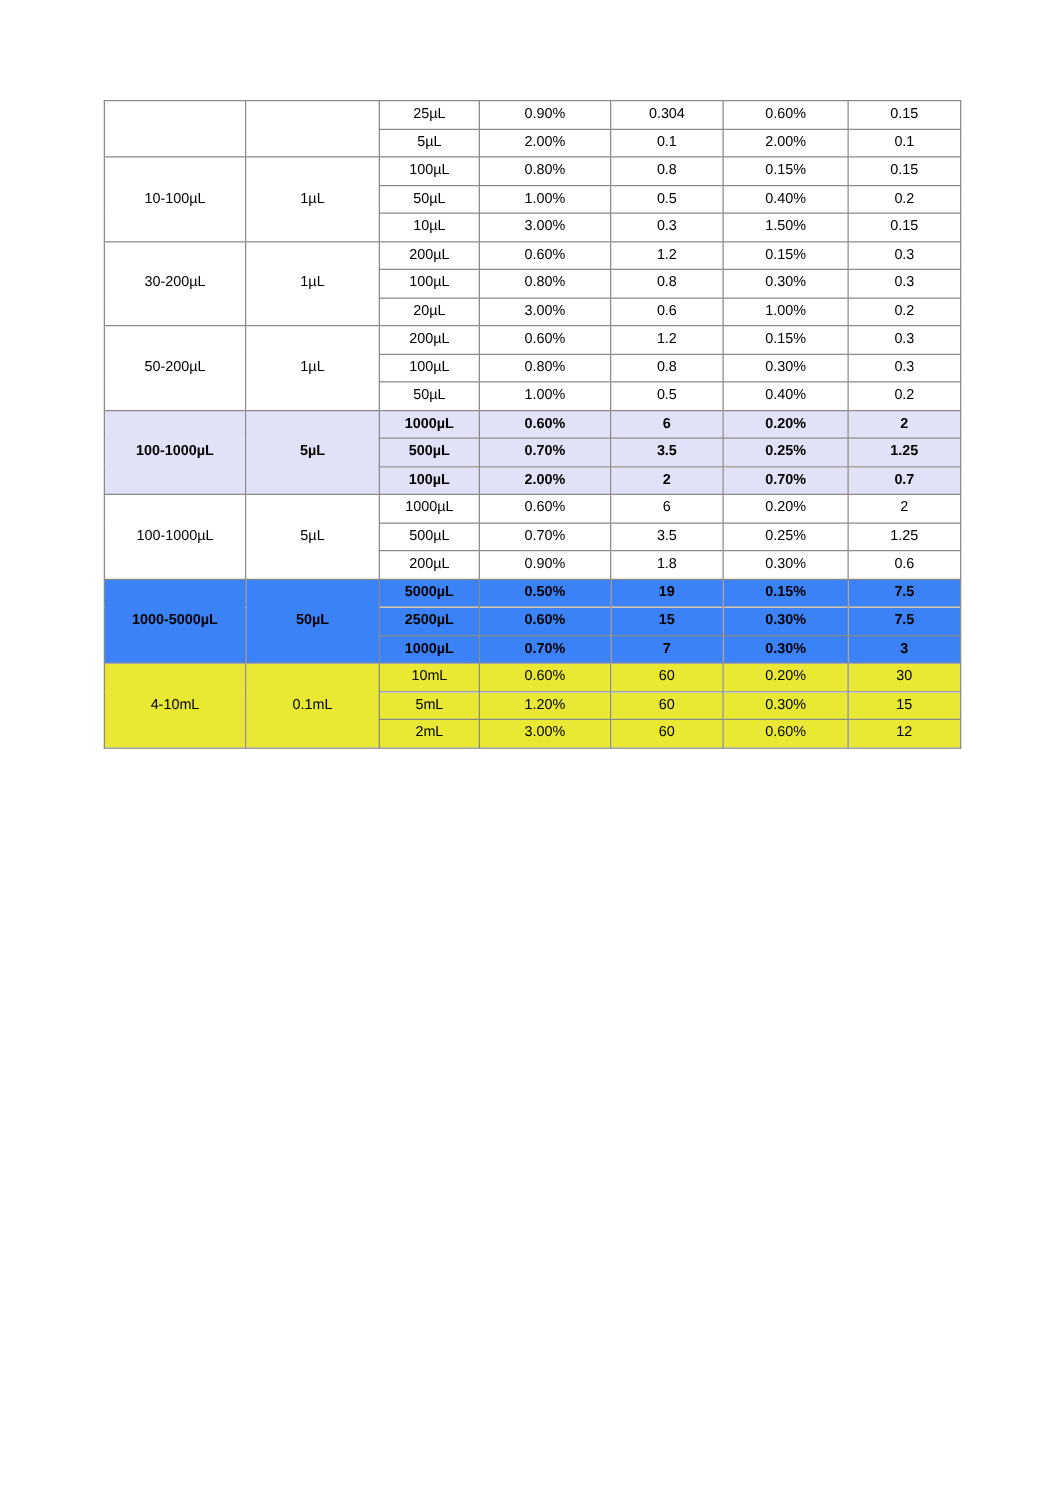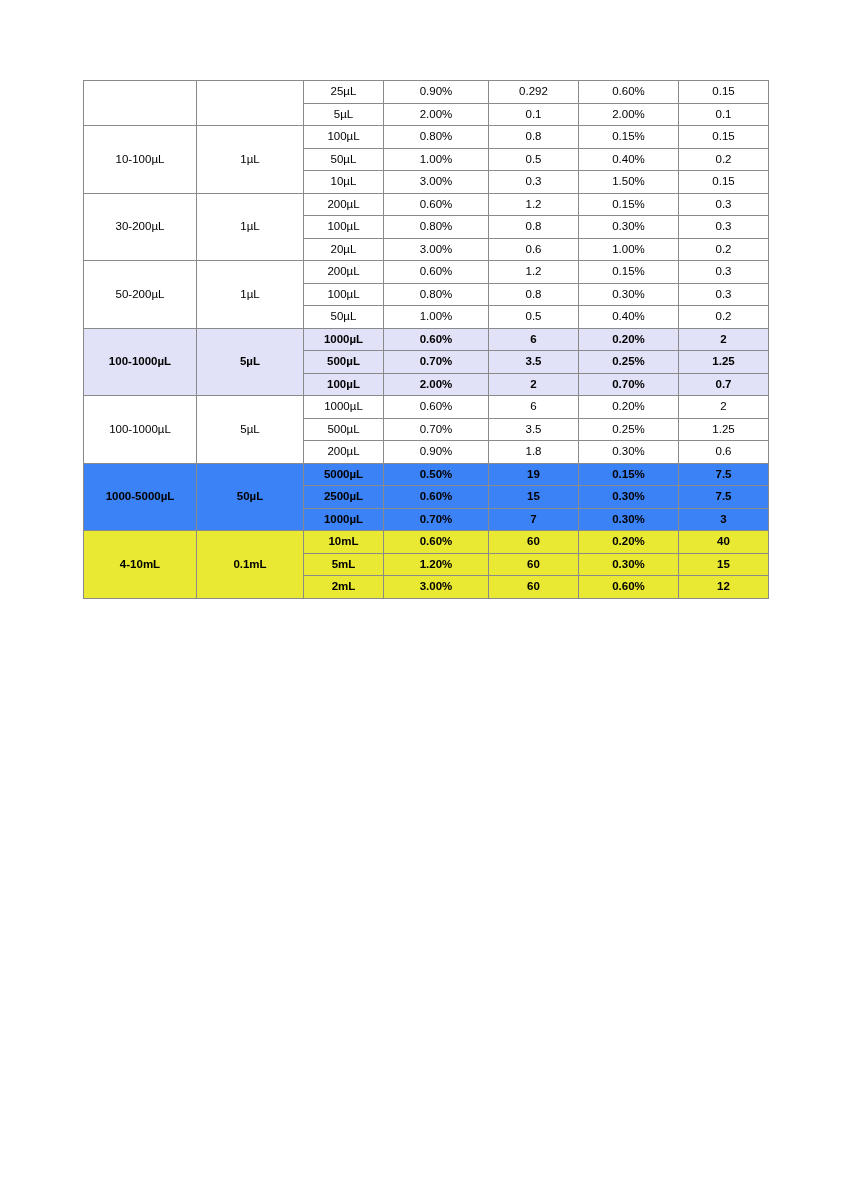--- a/index.html
+++ b/index.html
@@ -51,21 +51,21 @@
   col.c-vol     { width: 80px; }
   col.c-acc-pct { width: 105px; }
   col.c-acc-val { width: 90px; }
   col.c-prec-pct{ width: 100px; }
   col.c-prec-val{ width: 90px; }
 
   
   tr.g-plain   td { background: #ffffff; }
   tr.g-lav     td { background: #e1e1f7; font-weight: bold; }
   tr.g-orange  td { background: #3b82f6; font-weight: bold; }
-  tr.g-yellow  td { background: #e9e832; font-weight: bold; }
+  tr.g-yellow  td { background: #e9e832; font-weight: normal; }
 
   td.rowspan-cell { vertical-align: middle; }
 </style>
 </head>
 <body>
 
 <div id="page">
   <div id="table-wrap">
     <table class="spec-table">
       <colgroup>
@@ -76,21 +76,21 @@
         <col class="c-acc-val">
         <col class="c-prec-pct">
         <col class="c-prec-val">
       </colgroup>
       <tbody id="table-body">
           <tr class="g-plain">
             <td class="rowspan-cell" rowspan="2"></td>
             <td class="rowspan-cell" rowspan="2"></td>
             <td>25µL</td>
             <td>0.90%</td>
-            <td>0.292</td>
+            <td>0.304</td>
             <td>0.60%</td>
             <td>0.15</td>
           </tr>
           <tr class="g-plain">
             <td>5µL</td>
             <td>2.00%</td>
             <td>0.1</td>
             <td>2.00%</td>
             <td>0.1</td>
           </tr>
@@ -232,21 +232,21 @@
             <td>0.30%</td>
             <td>3</td>
           </tr>
           <tr class="g-yellow">
             <td class="rowspan-cell" rowspan="3">4-10mL</td>
             <td class="rowspan-cell" rowspan="3">0.1mL</td>
             <td>10mL</td>
             <td>0.60%</td>
             <td>60</td>
             <td>0.20%</td>
-            <td>40</td>
+            <td>30</td>
           </tr>
           <tr class="g-yellow">
             <td>5mL</td>
             <td>1.20%</td>
             <td>60</td>
             <td>0.30%</td>
             <td>15</td>
           </tr>
           <tr class="g-yellow">
             <td>2mL</td>

